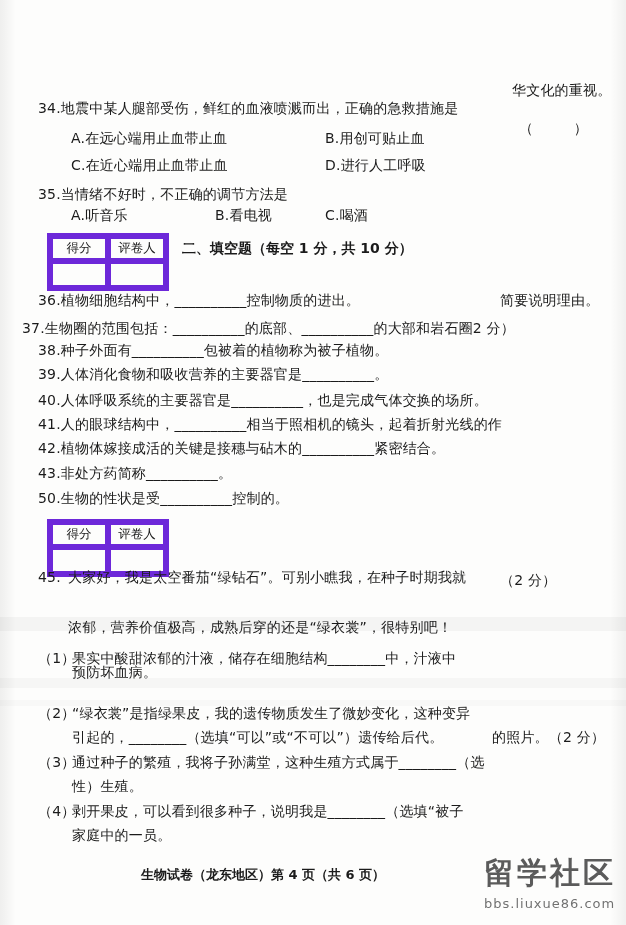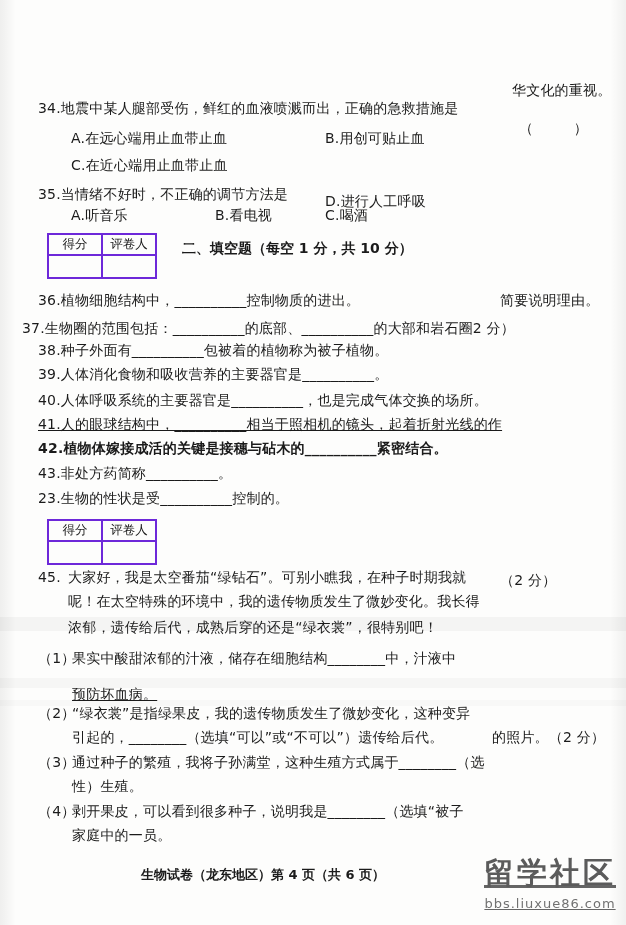--- a/index.html
+++ b/index.html
@@ -38,45 +38,44 @@
   .paren {
     letter-spacing: 2px;
   }
   
   .score-table {
     position: absolute;
     border-collapse: collapse;
     font-size: 12.5px;
   }
   .score-table td {
-    border: 2px solid #6d28d9;
+    border: 6px solid #6d28d9;
     text-align: center;
     padding: 0;
   }
   .score-table td.hcell {
     width: 52px;
     height: 19px;
   }
   .score-table td.bcell {
     height: 21px;
   }
   .section-head {
     position: absolute;
     font-size: 14px;
     font-weight: bold;
     white-space: pre;
   }
   .watermark {
     position: absolute;
     right: 10px;
     bottom: 14px;
-    text-align: center;
+    text-align: left;
     color: #3b3b3b;
     opacity: 0.78;
-    text-decoration: underline;
   }
   .wm-main {
     font-size: 30px;
     font-weight: bold;
     letter-spacing: 3px;
     color: #2e2e2e;
   }
   .wm-sub {
     font-size: 13px;
     letter-spacing: 1px;
@@ -110,21 +109,21 @@
   <div class="edge-fade edge-right"></div>
 
   <div class="txt" style="left:512px; top:80px;">华文化的重视。</div>
 
   <div class="txt" style="left:38px; top:98px;">34.地震中某人腿部受伤，鲜红的血液喷溅而出，正确的急救措施是</div>
   <div class="txt paren" style="left:519px; top:118px;">（      ）</div>
 
   <div class="txt" style="left:71px; top:128px;">A.在远心端用止血带止血</div>
   <div class="txt" style="left:325px; top:128px;">B.用创可贴止血</div>
   <div class="txt" style="left:71px; top:155px;">C.在近心端用止血带止血</div>
-  <div class="txt" style="left:325px; top:155px;margin-top:36px;">D.进行人工呼吸</div>
+  <div class="txt" style="left:325px; top:155px;">D.进行人工呼吸</div>
 
   <div class="txt" style="left:38px; top:184px;">35.当情绪不好时，不正确的调节方法是</div>
   <div class="txt" style="left:71px; top:205px;">A.听音乐</div>
   <div class="txt" style="left:215px; top:205px;">B.看电视</div>
   <div class="txt" style="left:325px; top:205px;">C.喝酒</div>
 
   <table class="score-table" style="left:47px; top:233px;">
     <tbody>
         <tr>
       <td class="hcell">得分</td>
@@ -139,48 +138,47 @@
 
   <div class="section-head" style="left:182px; top:240px;">二、填空题（每空 1 分，共 10 分）</div>
 
   <div class="txt" style="left:500px; top:290px;">简要说明理由。</div>
 
   <div class="txt" style="left:38px; top:290px;">36.植物细胞结构中，__________控制物质的进出。</div>
   <div class="txt" style="left:22px; top:318px;">37.生物圈的范围包括：__________的底部、__________的大部和岩石圈2 分）</div>
   <div class="txt" style="left:38px; top:340px;">38.种子外面有__________包被着的植物称为被子植物。</div>
   <div class="txt" style="left:38px; top:364px;">39.人体消化食物和吸收营养的主要器官是__________。</div>
   <div class="txt" style="left:38px; top:390px;">40.人体呼吸系统的主要器官是__________，也是完成气体交换的场所。</div>
-  <div class="txt" style="left:38px; top:414px;text-decoration:underline;">41.人的眼球结构中，__________相当于照相机的镜头，起着折射光线的作</div>
-  <div class="txt" style="left:38px; top:438px;font-weight:bold;">42.植物体嫁接成活的关键是接穗与砧木的__________紧密结合。</div>
+  <div class="txt" style="left:38px; top:414px;">41.人的眼球结构中，__________相当于照相机的镜头，起着折射光线的作</div>
+  <div class="txt" style="left:38px; top:438px;">42.植物体嫁接成活的关键是接穗与砧木的__________紧密结合。</div>
   <div class="txt" style="left:38px; top:463px;">43.非处方药简称__________。</div>
-  <div class="txt" style="left:38px; top:488px;">23.生物的性状是受__________控制的。</div>
+  <div class="txt" style="left:38px; top:488px;">50.生物的性状是受__________控制的。</div>
 
   <table class="score-table" style="left:47px; top:519px;">
     <tbody>
         <tr>
       <td class="hcell">得分</td>
       <td class="hcell">评卷人</td>
     </tr>
     <tr>
       <td class="bcell"></td>
       <td class="bcell"></td>
     </tr>
   </tbody>
     </table>
 
 
   <div class="txt" style="left:38px; top:567px;">45.</div>
   <div class="txt" style="left:68px; top:567px;">大家好，我是太空番茄“绿钻石”。可别小瞧我，在种子时期我就</div>
   <div class="txt" style="left:500px; top:570px;">（2 分）</div>
-  <div class="txt" style="left:68px; top:591px;">呢！在太空特殊的环境中，我的遗传物质发生了微妙变化。我长得</div>
-  <div class="txt" style="left:68px; top:617px;">浓郁，遗传给后代，成熟后穿的还是“绿衣裳”，很特别吧！</div>
+  <div class="txt" style="left:68px; top:617px;">浓郁，营养价值极高，成熟后穿的还是“绿衣裳”，很特别吧！</div>
 
   <div class="txt" style="left:38px; top:648px;">（1）</div>
   <div class="txt" style="left:72px; top:648px;">果实中酸甜浓郁的汁液，储存在细胞结构________中，汁液中</div>
-  <div class="txt" style="left:72px; top:684px;text-decoration:underline;">预防坏血病。</div>
+  <div class="txt" style="left:72px; top:662px;">预防坏血病。</div>
 
   <div class="txt" style="left:38px; top:703px;">（2）</div>
   <div class="txt" style="left:72px; top:703px;">“绿衣裳”是指绿果皮，我的遗传物质发生了微妙变化，这种变异</div>
   <div class="txt" style="left:72px; top:727px;">引起的，________（选填“可以”或“不可以”）遗传给后代。</div>
   <div class="txt" style="left:492px; top:727px;">的照片。（2 分）</div>
 
   <div class="txt" style="left:38px; top:752px;">（3）</div>
   <div class="txt" style="left:72px; top:752px;">通过种子的繁殖，我将子孙满堂，这种生殖方式属于________（选</div>
   <div class="txt" style="left:72px; top:776px;">性）生殖。</div>
 

